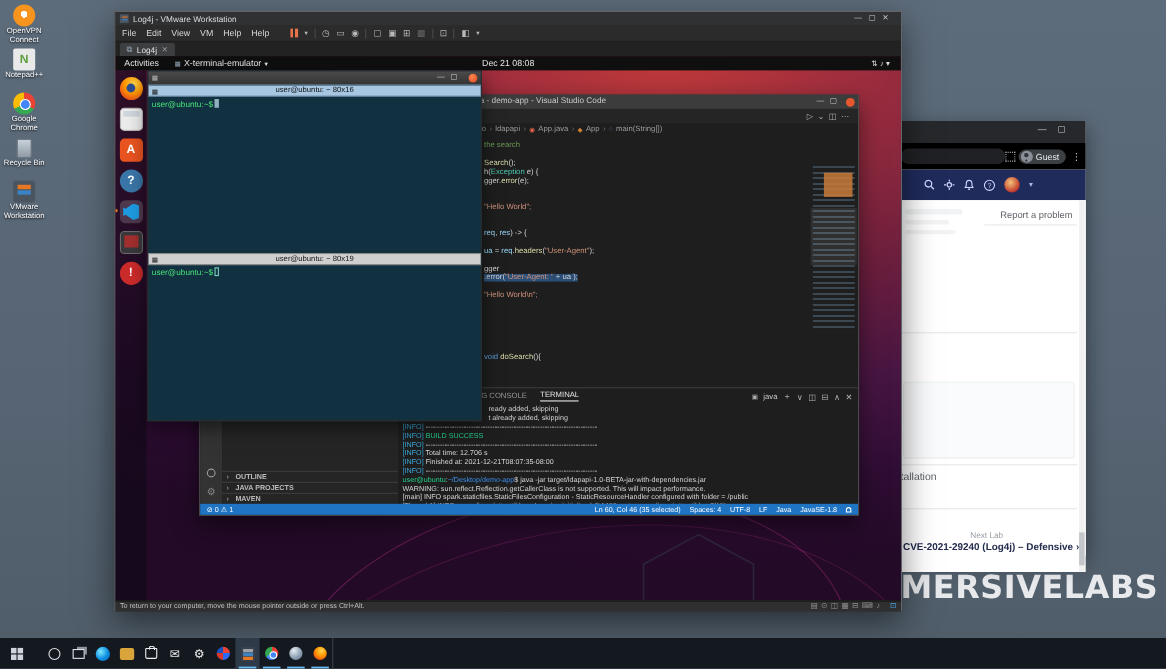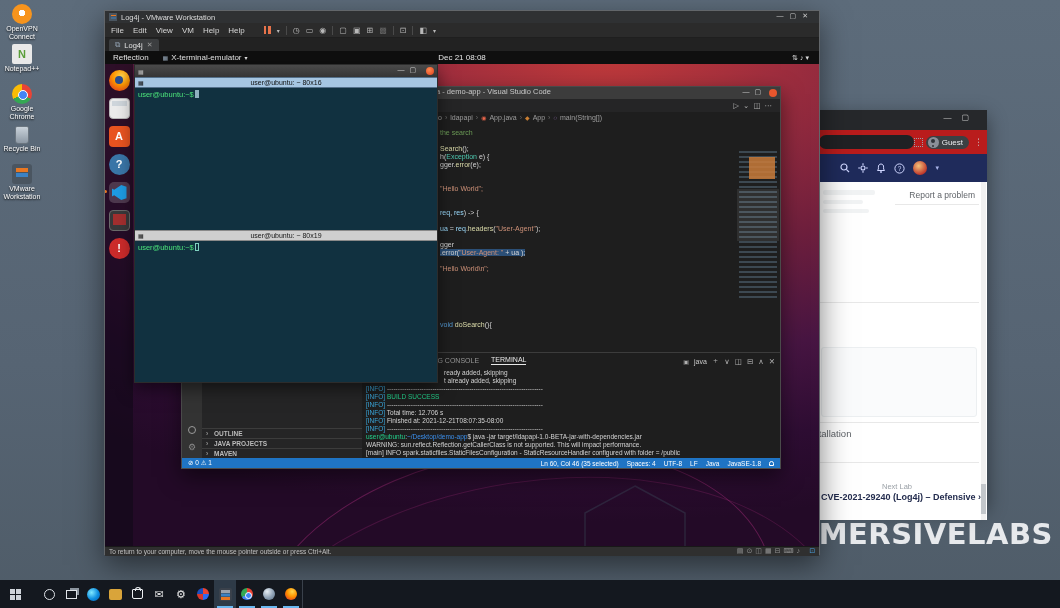--- a/index.html
+++ b/index.html
@@ -16,21 +16,21 @@
   .chromeic:after{content:"";position:absolute;left:6px;top:6px;width:8px;height:8px;border-radius:50%;background:#4285f4;border:1.5px solid #fff;}
   .rbin{background:linear-gradient(180deg,#c9d2da,#8d99a5);border-radius:2px 2px 3px 3px;width:14px!important;margin:2px auto 1px auto!important;height:18px!important;border:1px solid #6b7680;}
   .vmwic{background:#4a5560;border-radius:3px;}
   .vmwic:after{content:"";position:absolute;left:4px;top:4px;right:4px;height:4px;background:#e87722;box-shadow:0 5px 0 #3b82c4;}
   
   .watermark{position:absolute;left:778px;top:517px;font-size:29px;font-weight:800;letter-spacing:.5px;color:#e7e9ec;font-family:"DejaVu Sans",sans-serif;}
   
   .browser{position:absolute;left:815px;top:110px;width:172px;height:395px;box-shadow:0 6px 18px rgba(0,0,0,.45);background:#fff;}
   .br-title{height:20px;background:#26282b;position:relative;}
   .br-ctrl{position:absolute;top:3px;right:8px;color:#c8c8c8;font-size:8px;letter-spacing:10px;}
-  .br-tools{height:24px;background:#b91c1c;position:relative;display:flex;align-items:center;}
+  .br-tools{height:24px;background:#000000;position:relative;display:flex;align-items:center;}
   .br-addr{margin-left:4px;width:98px;height:14px;border-radius:8px;background:#202124;}
   .br-profile{margin-left:auto;display:flex;align-items:center;gap:3px;padding-right:4px;}
   .br-apps{width:9px;height:9px;border:1px dotted #9aa0a6;}
   .br-guestpill{display:flex;align-items:center;gap:3px;background:#3c4043;border-radius:9px;padding:1px 6px 1px 2px;}
   .br-avatar{width:11px;height:11px;border-radius:50%;background:#8a8f98;position:relative;}
   .br-avatar:after{content:"";position:absolute;left:3.2px;top:2px;width:4.5px;height:4.5px;border-radius:50%;background:#30343a;box-shadow:0 5px 0 -1px #30343a;}
   .br-guest{font-size:8px;color:#e8eaed;}
   .br-dots{color:#c8c8c8;font-size:9px;margin-left:2px;}
   .il-bar{height:28px;background:#1f2b5b;display:flex;align-items:center;justify-content:flex-end;gap:8px;padding-right:48px;}
   .il-bar svg{display:block;}
@@ -327,21 +327,21 @@
 
     <div class="vmscreen">
       <div class="curve"></div>
       <div class="curve curve2"></div>
       <svg class="hex" width="120" height="110">
           <polygon points="60,5 110,32 110,80 60,105 10,80 10,32" fill="none" stroke="rgba(110,220,200,.35)" stroke-width="1.5"></polygon>
         </svg>
 
       <div class="ub-top">
         <span class="ub-clock">Dec 21 08:08</span>
-        <span class="act" style="position:relative;z-index:2">Reflection</span>
+        <span class="act" style="position:relative;z-index:2">Activities</span>
         <span class="app" style="position:relative;z-index:2">
           <span style="font-size:6px;color:#9ab">▦</span>
           <span>X-terminal-emulator</span>
           <span style="font-size:6px">▾</span>
         </span>
         <span class="ub-right"><span>⇅</span><span>♪</span><span>▾</span></span>
       </div>
 
       <div class="dock">
         <div class="dk dk-ff"></div>

